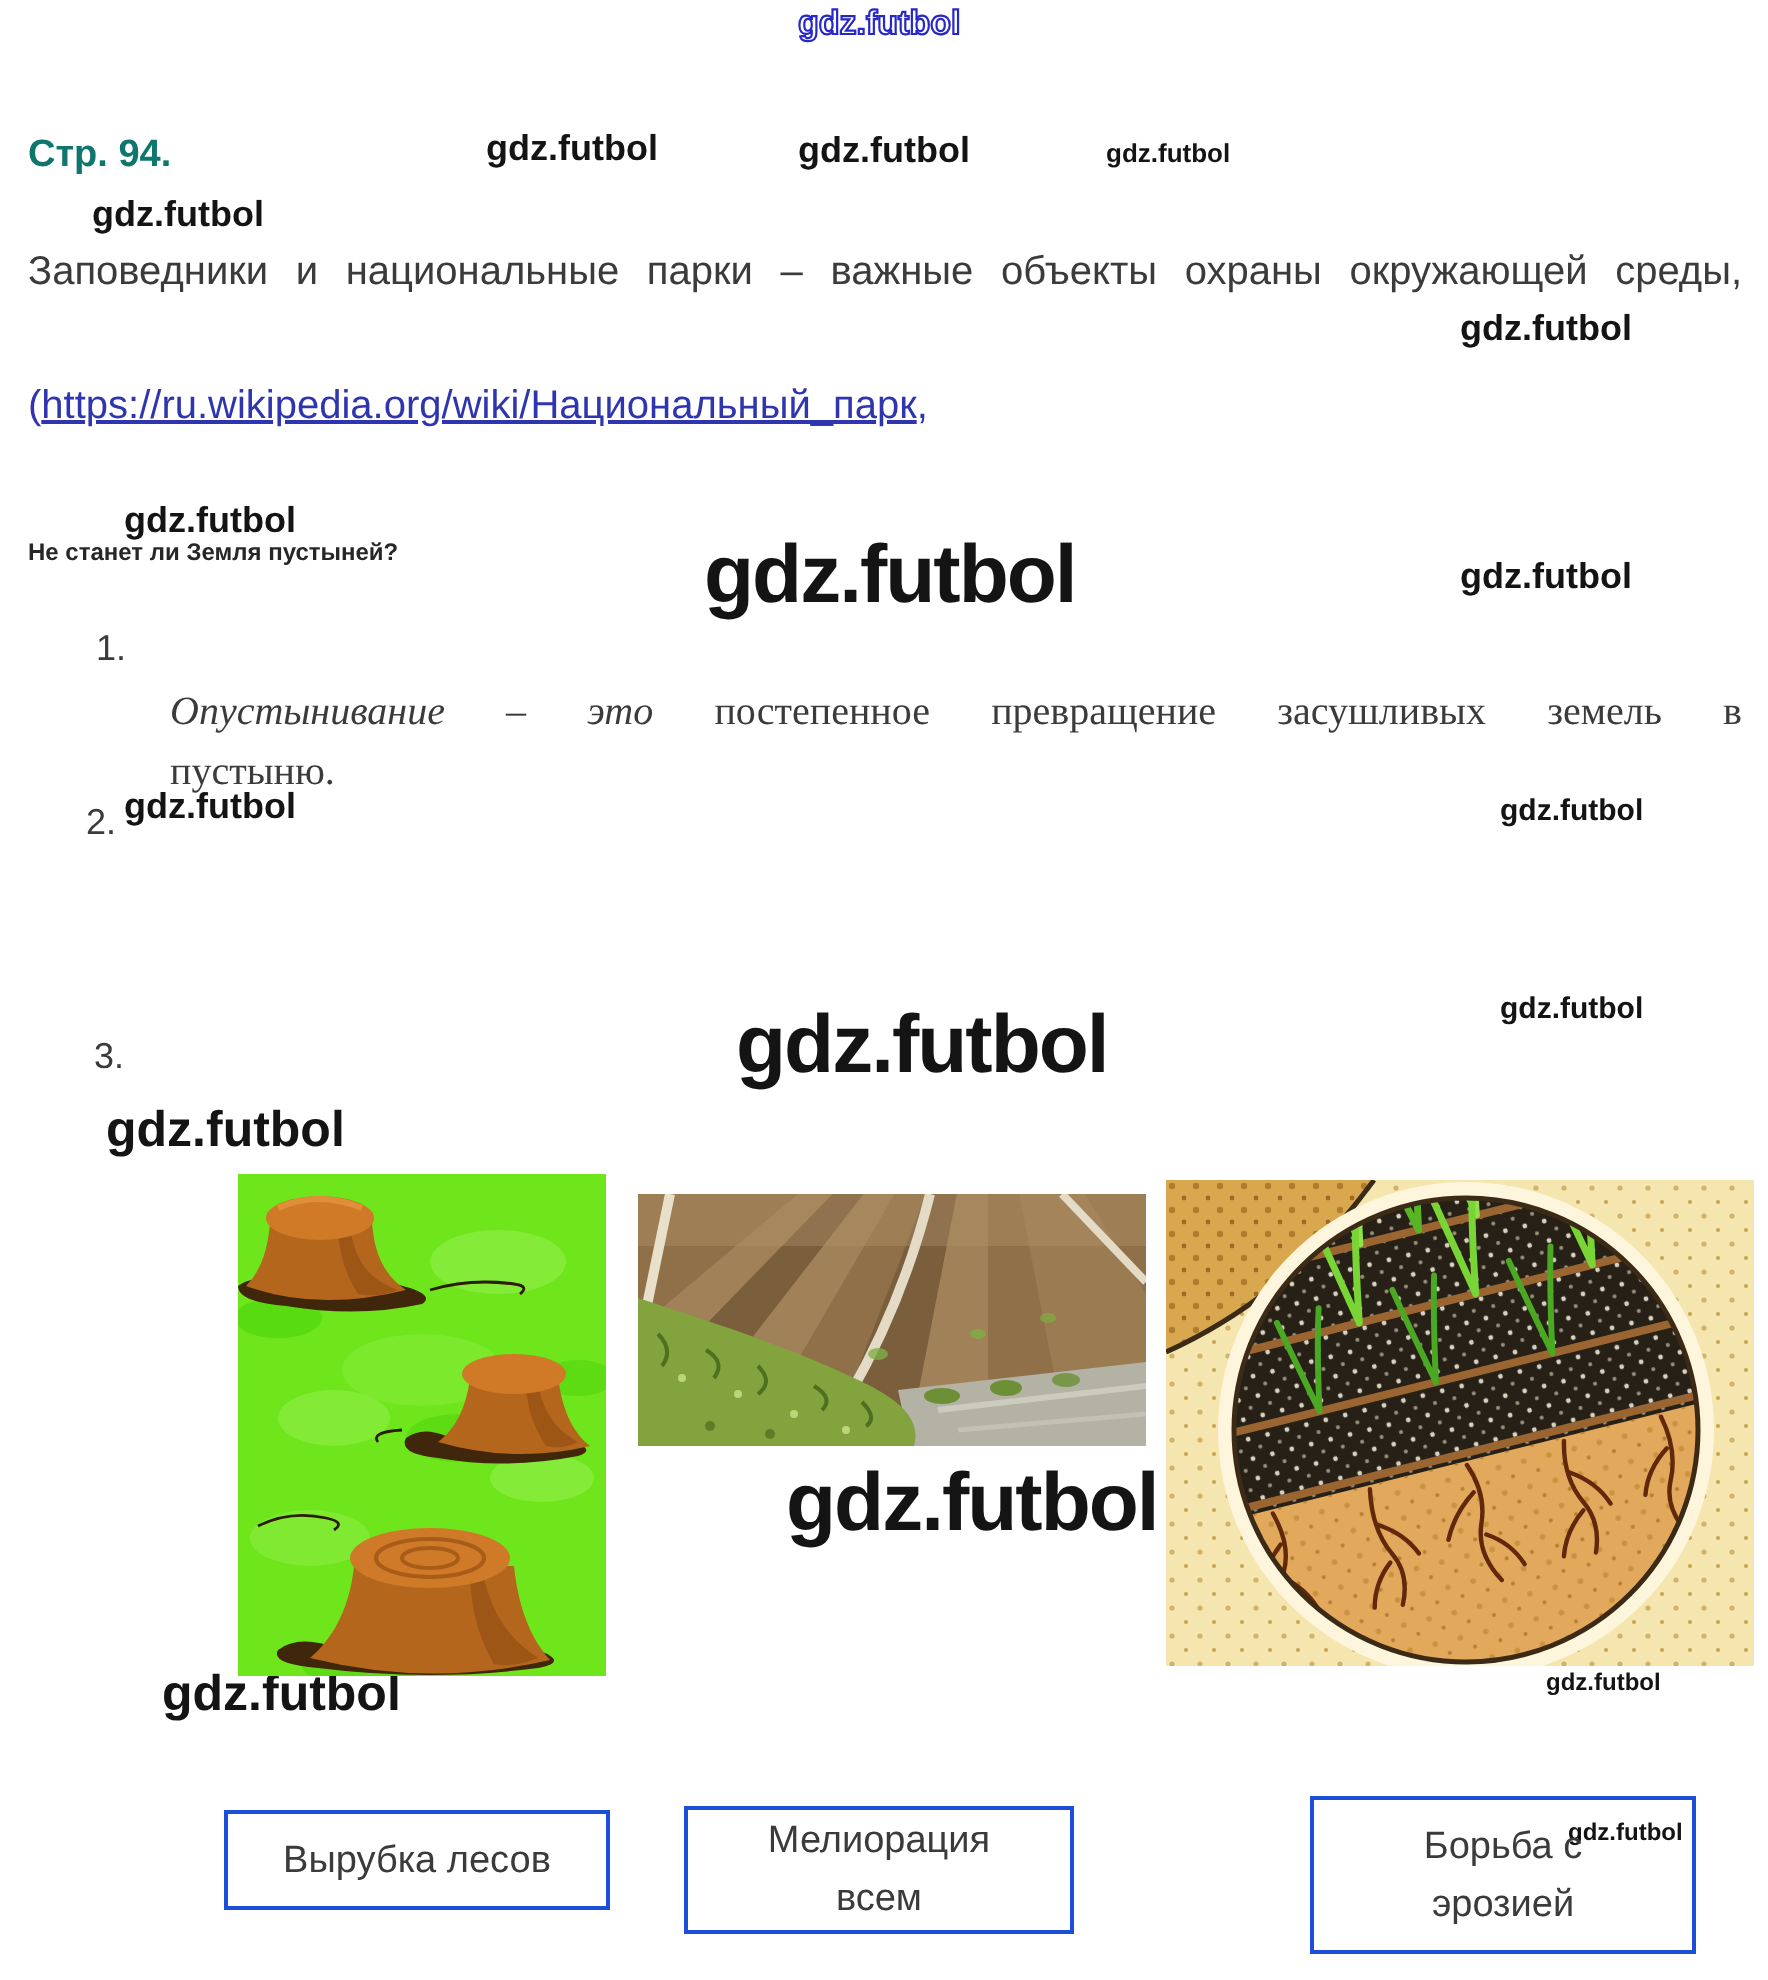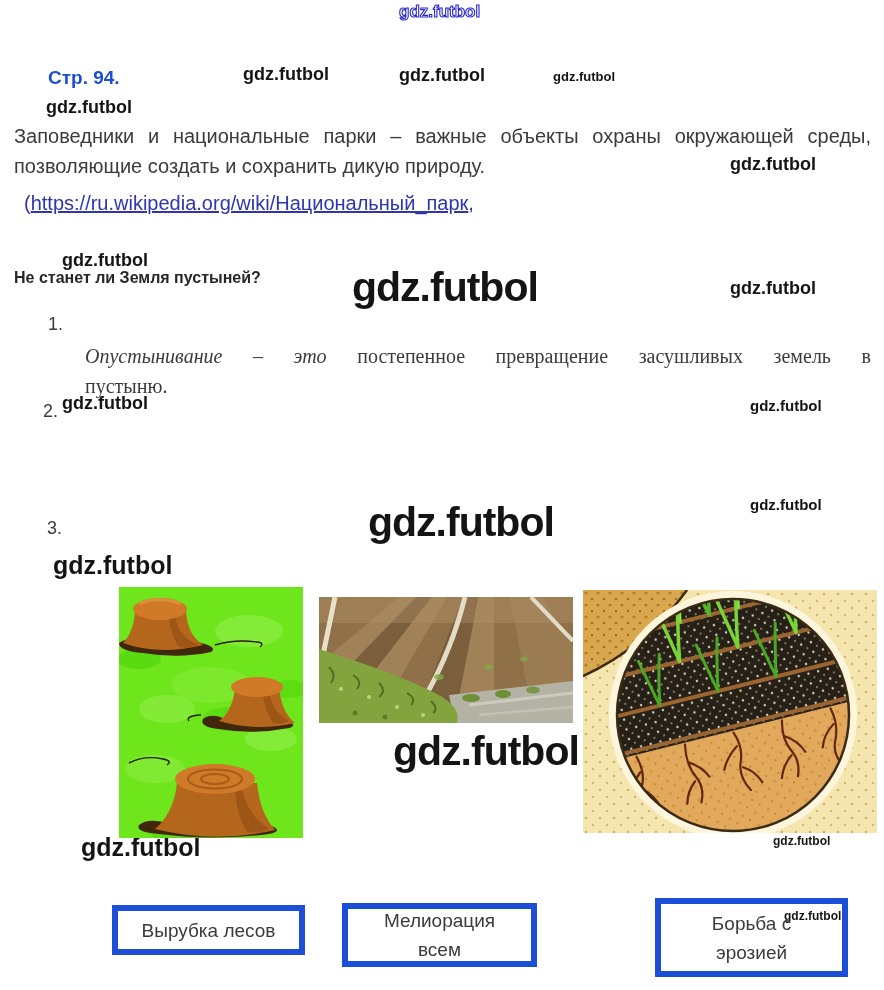--- a/index.html
+++ b/index.html
@@ -8,26 +8,26 @@
   .wm{position:absolute;font-weight:bold;color:#141414;white-space:nowrap;line-height:1.05;}
   .wm-18{font-size:18px;}
   .wm-15{font-size:15px;}
   .wm-13{font-size:13px;}
   .wm-12{font-size:12px;}
   .wm-25{font-size:25px;font-weight:bold;}
   .wm-big{font-size:41px;letter-spacing:-1px;}
   .wm-blue{font-size:17px;color:#ffffff;-webkit-text-stroke:1.1px #2828c8;}
   .txt{position:absolute;font-size:20px;line-height:30px;color:#3b3b3b;}
   .jline{text-align:justify;text-align-last:justify;}
-  .title{position:absolute;font-size:19px;font-weight:bold;color:#1d4ed8;margin-left:34px;}
-  .heading{position:absolute;font-size:16px;font-weight:bold;color:#272727;}
+  .title{position:absolute;font-size:19px;font-weight:bold;color:#0f766e;}
+  .heading{position:absolute;font-size:12px;font-weight:bold;color:#272727;}
   .num{position:absolute;font-size:18px;color:#3b3b3b;}
   .links a{color:#2f35ae;text-decoration:underline;cursor:pointer;}
   .links span{color:#2f35ae;}
-  .box{position:absolute;border:6px solid #1d4ed8;display:flex;align-items:center;
+  .box{position:absolute;border:2px solid #1d4ed8;display:flex;align-items:center;
        justify-content:center;text-align:center;font-size:19px;line-height:29px;color:#3b3b3b;
        box-sizing:border-box;}
   .fig{position:absolute;}
   .fig svg{display:block;}
   i.term{font-style:italic;}
 </style>
 </head>
 <body>
 
 <div id="page">
@@ -48,24 +48,23 @@
   <div class="wm wm-25" style="left:53px;top:552px;">gdz.futbol</div>
   <div class="wm wm-big" style="left:393px;top:730px;">gdz.futbol</div>
   <div class="wm wm-25" style="left:81px;top:834px;">gdz.futbol</div>
   <div class="wm wm-12" style="left:773px;top:835px;">gdz.futbol</div>
   <div class="wm wm-12" style="left:784px;top:910px;">gdz.futbol</div>
 
   <div class="title" style="left:14px;top:67px;">Стр. 94.</div>
 
   <div class="txt" style="left:14px;top:121px;width:857px;">
     <div class="jline">Заповедники и национальные парки – важные объекты охраны окружающей среды,</div>
-    <div>позволяющие создать и сохранить дикую природу.</div>
-  </div>
-
-  <div class="txt links" style="left:24px;top:188px;width:860px;">
+  </div>
+
+  <div class="txt links" style="left:14px;top:188px;width:860px;">
     <div><span>(</span><a>https://ru.wikipedia.org/wiki/Национальный_парк</a><span>,</span></div>
   </div>
 
   <div class="heading" style="left:14px;top:269px;">Не станет ли Земля пустыней?</div>
 
   <div class="num" style="left:48px;top:314px;">1.</div>
   <div class="txt" style="left:85px;top:341px;width:786px;font-family:Liberation Serif, serif;">
     <div class="jline"><i class="term">Опустынивание – это</i><span> постепенное превращение засушливых земель в</span></div>
     <div>пустыню.</div>
   </div>

